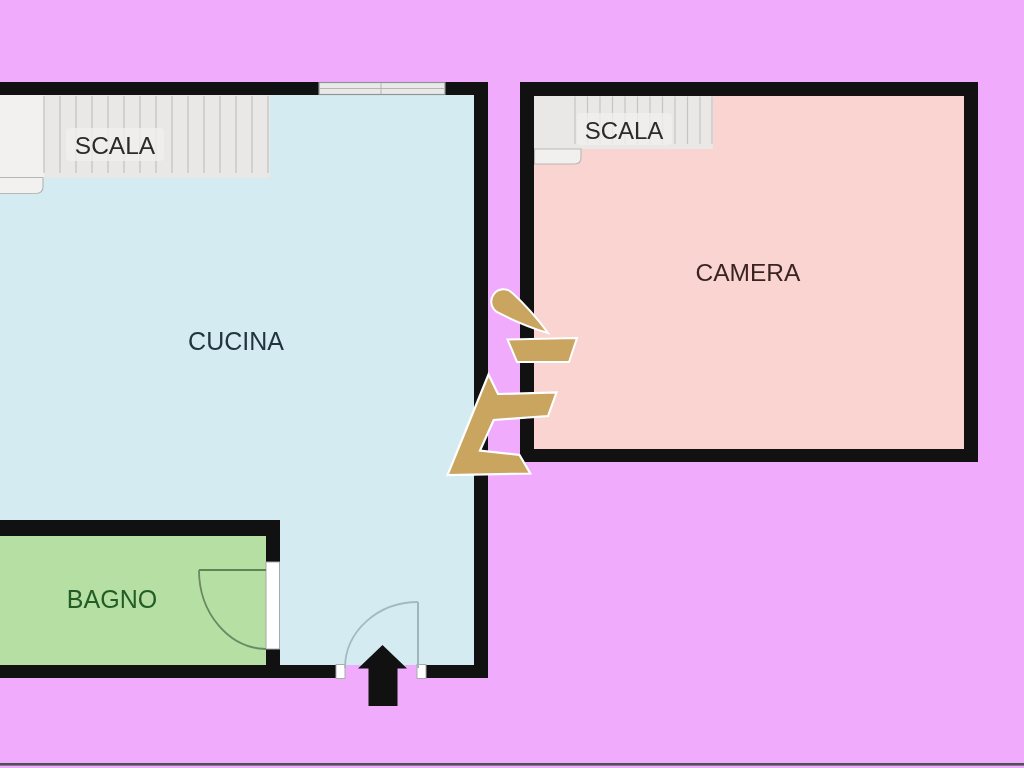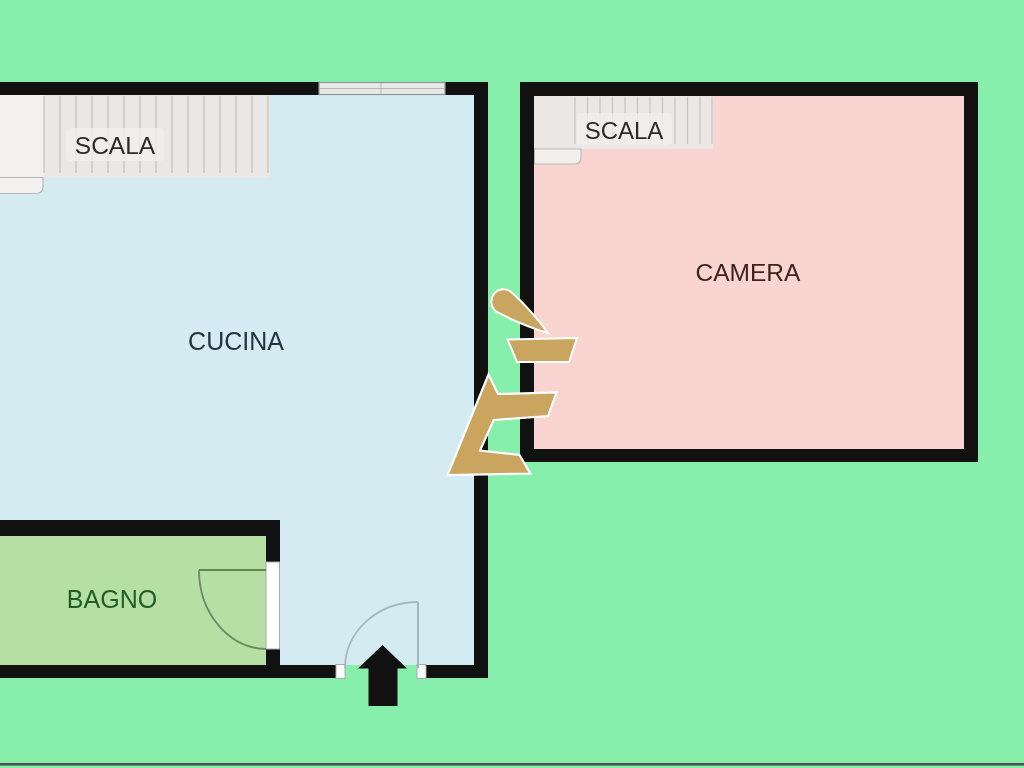--- a/index.html
+++ b/index.html
@@ -1,16 +1,16 @@
 <!DOCTYPE html>
 <html><head>
 <meta charset="utf-8">
 <style>
   html,body{margin:0;padding:0;background:#ffffff;}
-  #plan{width:1024px;height:768px;position:relative;overflow:hidden;background:#86efac;}
+  #plan{width:1024px;height:768px;position:relative;overflow:hidden;background:#f0abfc;}
   svg{display:block;filter:blur(0.5px);}
   text{font-family:"Liberation Sans", sans-serif;}
 </style>
 </head>
 <body>
 <div id="plan">
 <svg width="1024" height="768" viewBox="0 0 1024 768">
 
   <rect x="0" y="95" width="474" height="570" fill="#d5ebf2"></rect>
 

